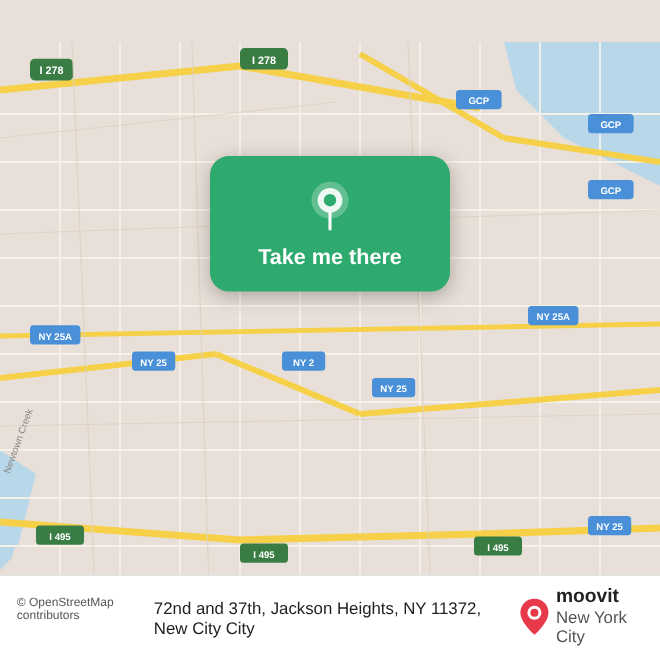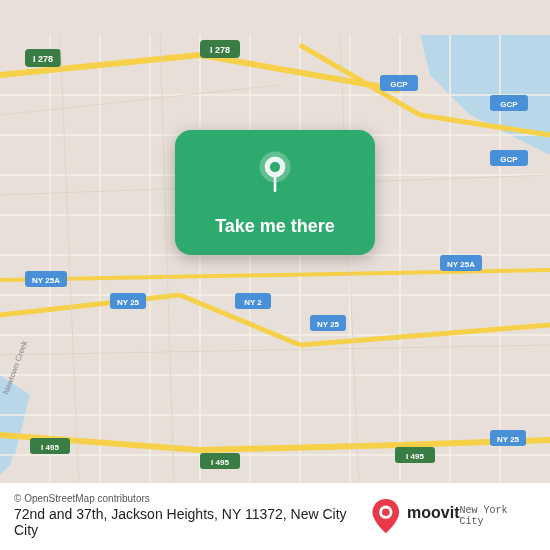--- a/index.html
+++ b/index.html
@@ -35,21 +35,20 @@
       background: #2eaa6e;
       border-radius: 16px;
       padding: 18px 32px 18px 32px;
       display: flex;
       flex-direction: column;
       align-items: center;
       min-width: 200px;
       box-shadow: 0 4px 16px rgba(0,0,0,0.25);
       z-index: 10;
       cursor: pointer;
-      gap: 12px;
     }
 
     .pin-icon {
       width: 48px;
       height: 48px;
       margin-bottom: 8px;
     }
 
     .card-label {
       color: #fff;
@@ -66,21 +65,21 @@
       padding: 10px 14px 12px 14px;
       display: flex;
       align-items: center;
       justify-content: space-between;
       z-index: 10;
       border-top: 1px solid #e0e0e0;
     }
 
     .bottom-left {
       display: flex;
-      flex-direction: column;
+      flex-direction: row;
     }
 
     .osm-credit {
       font-size: 10px;
       color: #555;
     }
 
     .address-text {
       font-size: 14px;
       color: #222;
@@ -101,29 +100,28 @@
     }
 
     .moovit-text {
       font-size: 16px;
       font-weight: 700;
       color: #222;
       line-height: 1;
     }
 
     .moovit-sub {
-      font-size: 10px;
+      font-size: 14px;
       color: #555;
       font-weight: 400;
-      font-family: Liberation Mono, monospace;
     }
 
     .moovit-text-wrap {
       display: flex;
-      flex-direction: row;
+      flex-direction: column;
     }
   </style>
 </head>
 <body>
 
 <div class="map-container">
 
   <svg class="map-bg" viewBox="0 0 550 480" xmlns="http://www.w3.org/2000/svg">
 
     <rect width="550" height="480" fill="#e8e0d8"></rect>

